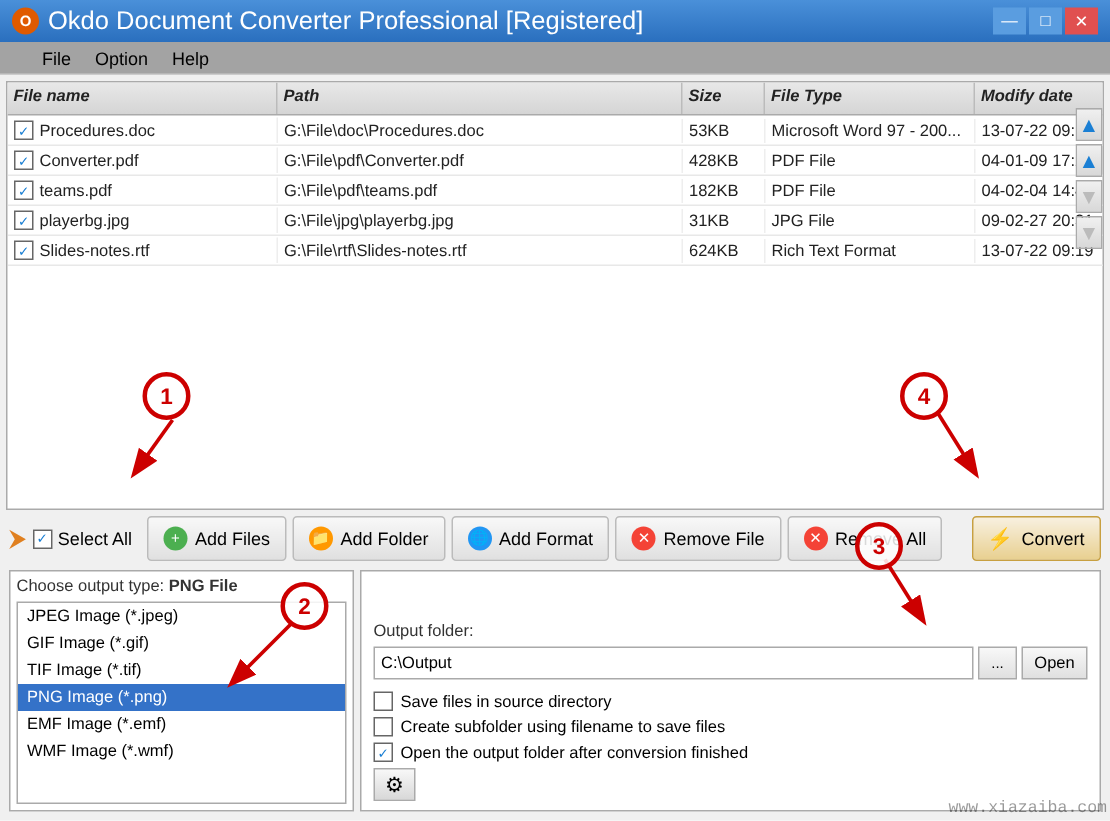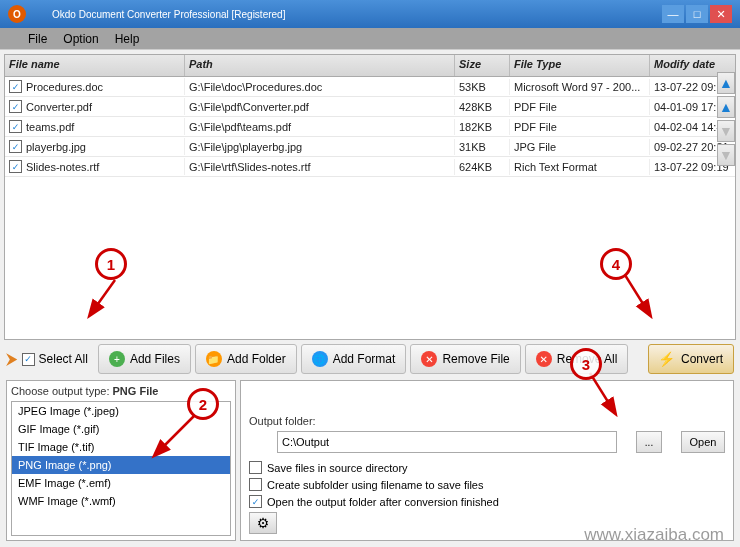--- a/index.html
+++ b/index.html
@@ -25,21 +25,21 @@
     }
     .title-bar-icon {
       width: 18px; height: 18px;
       background: #e05a00;
       border-radius: 50%;
       display: flex; align-items: center; justify-content: center;
       font-size: 10px; font-weight: bold; color: white;
       margin-right: 6px;
     }
     .title-bar-left { display: flex; align-items: center; }
-    .title-bar-title { font-size: 10px; margin-left: 20px; }
+    .title-bar-title { font-size: 17px; }
     .title-bar-buttons { display: flex; gap: 2px; }
     .tb-btn {
       width: 22px; height: 18px;
       border: none; cursor: pointer;
       font-size: 11px; display: flex; align-items: center; justify-content: center;
       color: white;
     }
     .tb-btn.minimize { background: #5a9de0; }
     .tb-btn.maximize { background: #5a9de0; }
     .tb-btn.close { background: #e05050; }
@@ -252,23 +252,22 @@
       padding: 6px 8px;
     }
     .folder-label {
       font-size: 11px;
       margin-bottom: 4px;
       color: #333;
       margin-top: 28px;
     }
     .folder-input-row {
       display: flex;
-      gap: 19px;
+      gap: 3px;
       margin-bottom: 8px;
-      margin-left: 28px;
     }
     .folder-input {
       flex: 1;
       height: 22px;
       border: 1px solid #aaa;
       padding: 0 4px;
       font-size: 11px;
     }
     .folder-btn {
       width: 26px; height: 22px;
@@ -332,24 +331,25 @@
 
     
     .pos-relative {
       position: relative;
     }
 
     
     .watermark {
       position: absolute;
       bottom: 2px;
-      right: 16px;
-      font-size: 17px;
+      right: 2px;
+      font-size: 11px;
       color: rgba(0,0,0,0.4);
       z-index: 200;
+      font-family: Liberation Mono, monospace;
     }
 
     
     ::-webkit-scrollbar { width: 14px; }
     ::-webkit-scrollbar-track { background: #f0f0f0; }
     ::-webkit-scrollbar-thumb { background: #c0c0c0; border: 1px solid #aaa; }
   </style>
 </head>
 <body>
 

